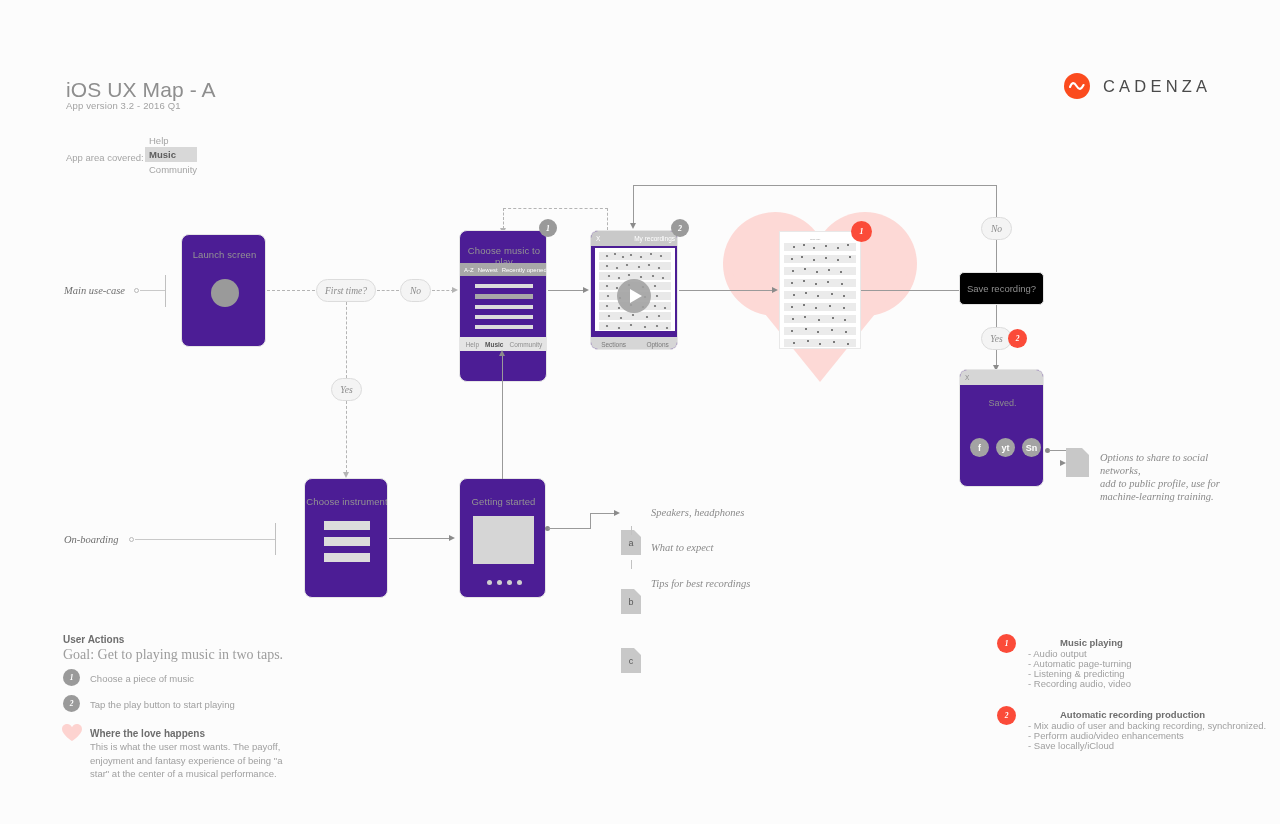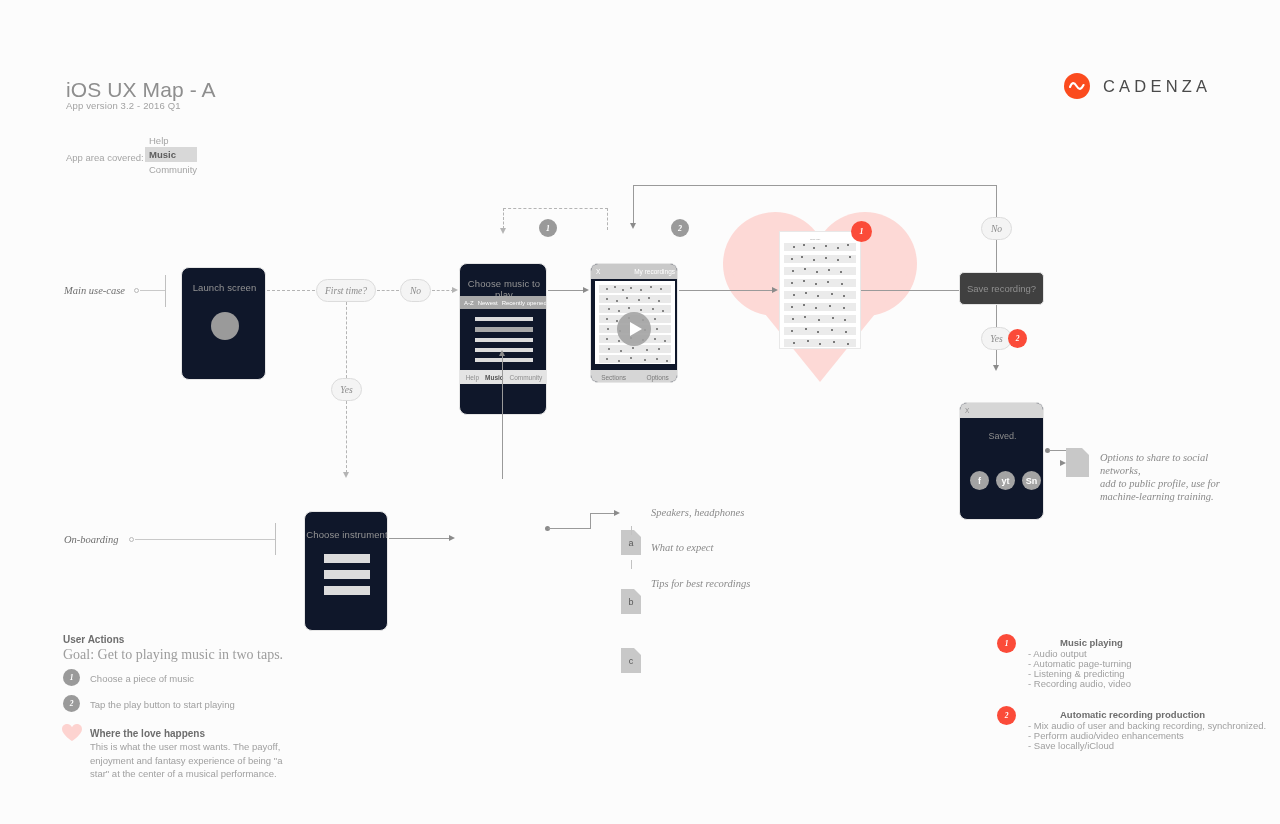--- a/index.html
+++ b/index.html
@@ -56,31 +56,30 @@
   }
   .lane-dot {
     width: 5px; height: 5px; border: 1px solid #b8b8b8; border-radius: 50%;
     background: #fcfcfc;
   }
   .lane-line { height: 1px; background: #c9c9c9; }
   .lane-cap { width: 1px; background: #c0c0c0; }
 
   
   .phone {
-    background: #0f172a; border: 1px solid #e6e6e6; border-radius: 8px;
+    background: #4c1d95; border: 1px solid #e6e6e6; border-radius: 8px;
     overflow: hidden;
-    margin-top: 33px;
   }
   .phone-title {
     text-align: center; font-size: 9.5px; color: #939393; letter-spacing: .1px;
   }
 
   
   .flowbox {
-    background: #404040; border: 1px solid #e4e4e4; border-radius: 5px;
+    background: #000000; border: 1px solid #e4e4e4; border-radius: 5px;
     display: flex; align-items: center; justify-content: center;
     font-size: 9.5px; color: #8f8f8f;
   }
 
   
   .pill {
     background: #f4f4f4; border: 1px solid #dcdcdc; border-radius: 14px;
     display: flex; align-items: center; justify-content: center;
     font-family: "Liberation Serif", serif; font-style: italic;
     font-size: 9.5px; color: #8b8b8b;
@@ -517,20 +516,30 @@
   <div class="abs phone" style="left:304px; top:478px; width:84px; height:120px;">
     <div class="phone-title abs" style="left:0; top:17px; width:84px;">Choose instrument</div>
     <div class="abs" style="left:19px; top:42px; width:46px; height:9px; background:#dcdcdc;"></div>
     <div class="abs" style="left:19px; top:58px; width:46px; height:9px; background:#dcdcdc;"></div>
     <div class="abs" style="left:19px; top:74px; width:46px; height:9px; background:#dcdcdc;"></div>
   </div>
 
   <div class="abs ln-h" style="left:389px; top:538px; width:62px;"></div>
   <div class="abs arr arr-r" style="left:449px; top:534.5px;"></div>
 
+  <div class="abs phone" style="left:459px; top:478px; width:87px; height:120px;">
+    <div class="phone-title abs" style="left:0; top:17px; width:87px;">Getting started</div>
+    <div class="abs" style="left:13px; top:37px; width:61px; height:48px; background:#d6d6d6;"></div>
+    <div class="abs" style="left:27px; top:101px; display:flex; gap:5px;">
+      <div style="width:5px;height:5px;border-radius:50%;background:#cfcfcf;"></div>
+      <div style="width:5px;height:5px;border-radius:50%;background:#cfcfcf;"></div>
+      <div style="width:5px;height:5px;border-radius:50%;background:#cfcfcf;"></div>
+      <div style="width:5px;height:5px;border-radius:50%;background:#cfcfcf;"></div>
+    </div>
+  </div>
 
   <div class="abs ln-v" style="left:502px; top:356px; height:123px;"></div>
   <div class="abs arr arr-u" style="left:499px; top:350px;"></div>
 
   <div class="abs dot-j" style="left:545px; top:526px;"></div>
   <div class="abs ln-h" style="left:548px; top:528px; width:42px;"></div>
   <div class="abs ln-v" style="left:590px; top:513px; height:16px;"></div>
   <div class="abs ln-h" style="left:590px; top:513px; width:26px;"></div>
   <div class="abs arr arr-r" style="left:614px; top:509.5px;"></div>
 

